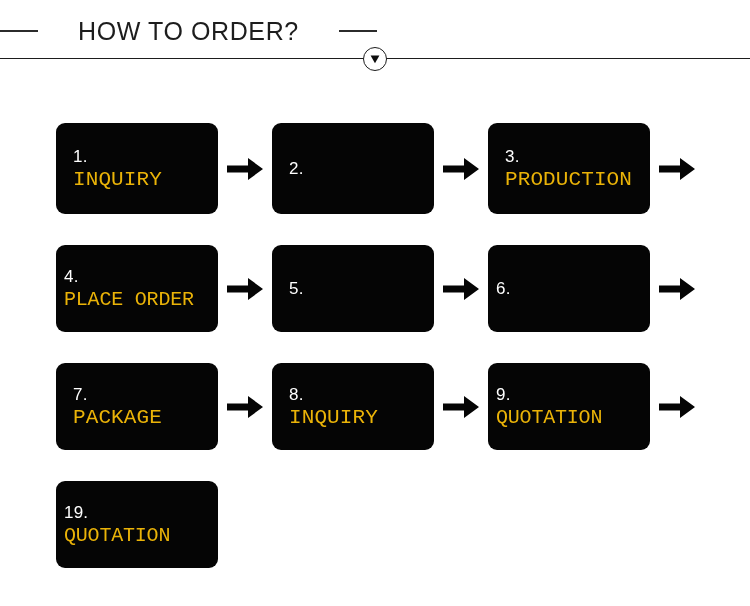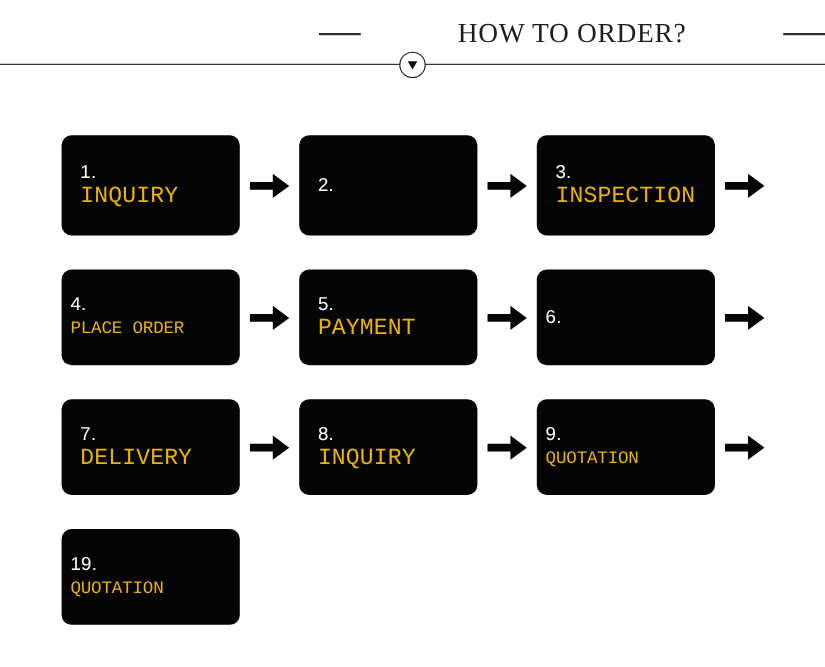--- a/index.html
+++ b/index.html
@@ -25,23 +25,22 @@
     height: 76px;
   }
   .title-row {
     position: absolute;
     left: 0;
     top: 14px;
     width: 750px;
     height: 34px;
     display: flex;
     align-items: center;
-    justify-content: flex-end;
-    gap: 88px;
-    font-family: Liberation Serif, serif;
+    justify-content: flex-start;
+    gap: 40px;
   }
   .title-dash {
     width: 38px;
     height: 2px;
     background: #2b2b2b;
     flex: 0 0 auto;
   }
   .page-title {
     font-size: 25px;
     font-weight: 400;
@@ -126,21 +125,21 @@
   }
   .step-label {
     color: #eab308;
     font-size: 21px;
     font-weight: 400;
     line-height: 25px;
     letter-spacing: 0.1px;
     white-space: nowrap;
     font-family: Liberation Mono, monospace;
   }
-  .step-box.wide .step-label { font-size: 16px; letter-spacing: -0.2px; }
+  .step-box.wide .step-label { font-size: 20px; letter-spacing: -0.2px; }
 
   
   .arrow-slot {
     width: 54px;
     height: 34px;
     flex: 0 0 auto;
     display: flex;
     align-items: center;
     justify-content: center;
   }
@@ -183,62 +182,61 @@
     <div class="step-box">
       <span class="step-num">2.</span>
     </div>
     <div class="arrow-slot">
       <svg width="36" height="26" viewBox="0 0 36 26" aria-hidden="true">
         <path d="M0 9.5 H21 V2 L36 13 L21 24 V16.5 H0 Z" fill="#050505"></path>
       </svg>
     </div>
     <div class="step-box">
       <span class="step-num">3.</span>
-      <span class="step-label">INSPECTION</span>
+      <span class="step-label">PRODUCTION</span>
     </div>
     <div class="arrow-slot">
       <svg width="36" height="26" viewBox="0 0 36 26" aria-hidden="true">
         <path d="M0 9.5 H21 V2 L36 13 L21 24 V16.5 H0 Z" fill="#050505"></path>
       </svg>
     </div>
   </div>
 
   <div class="flow-row r2">
     <div class="step-box wide">
       <span class="step-num">4.</span>
       <span class="step-label">PLACE ORDER</span>
     </div>
     <div class="arrow-slot">
       <svg width="36" height="26" viewBox="0 0 36 26" aria-hidden="true">
         <path d="M0 9.5 H21 V2 L36 13 L21 24 V16.5 H0 Z" fill="#050505"></path>
       </svg>
     </div>
     <div class="step-box">
       <span class="step-num">5.</span>
-      <span class="step-label">PAYMENT</span>
     </div>
     <div class="arrow-slot">
       <svg width="36" height="26" viewBox="0 0 36 26" aria-hidden="true">
         <path d="M0 9.5 H21 V2 L36 13 L21 24 V16.5 H0 Z" fill="#050505"></path>
       </svg>
     </div>
     <div class="step-box wide">
       <span class="step-num">6.</span>
     </div>
     <div class="arrow-slot">
       <svg width="36" height="26" viewBox="0 0 36 26" aria-hidden="true">
         <path d="M0 9.5 H21 V2 L36 13 L21 24 V16.5 H0 Z" fill="#050505"></path>
       </svg>
     </div>
   </div>
 
   <div class="flow-row r3">
     <div class="step-box">
       <span class="step-num">7.</span>
-      <span class="step-label">DELIVERY</span>
+      <span class="step-label">PACKAGE</span>
     </div>
     <div class="arrow-slot">
       <svg width="36" height="26" viewBox="0 0 36 26" aria-hidden="true">
         <path d="M0 9.5 H21 V2 L36 13 L21 24 V16.5 H0 Z" fill="#050505"></path>
       </svg>
     </div>
     <div class="step-box">
       <span class="step-num">8.</span>
       <span class="step-label">INQUIRY</span>
     </div>

